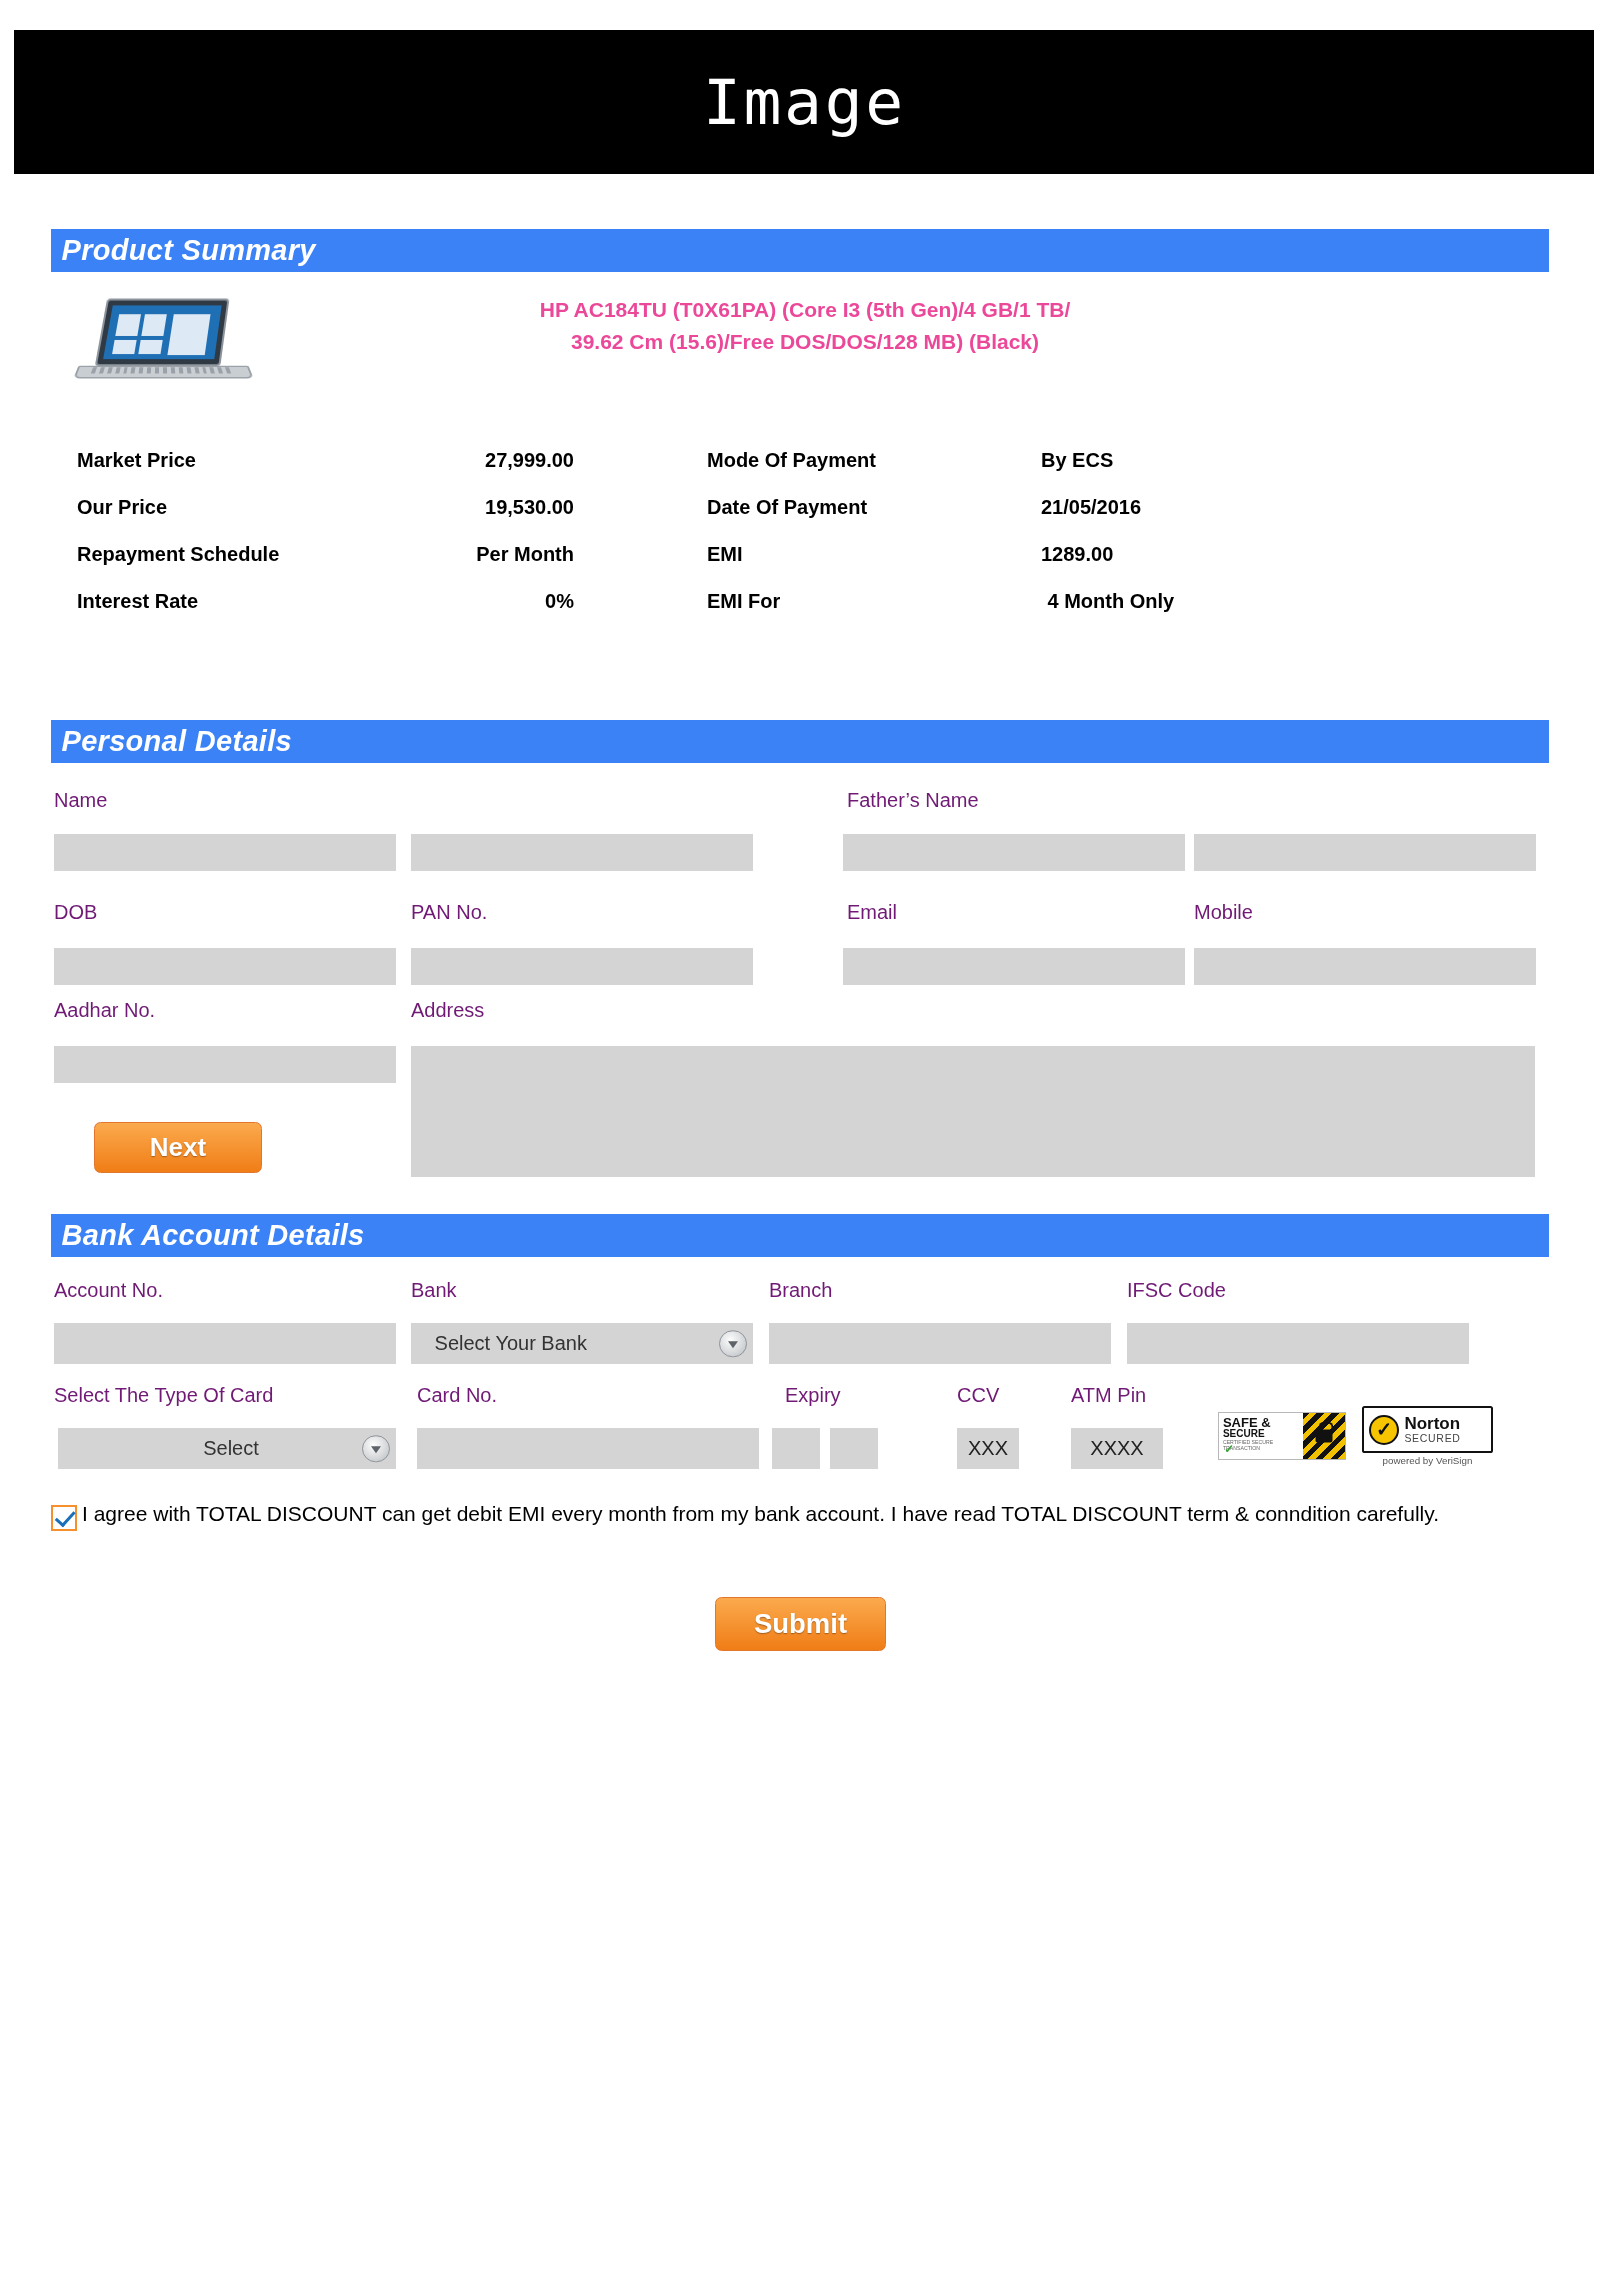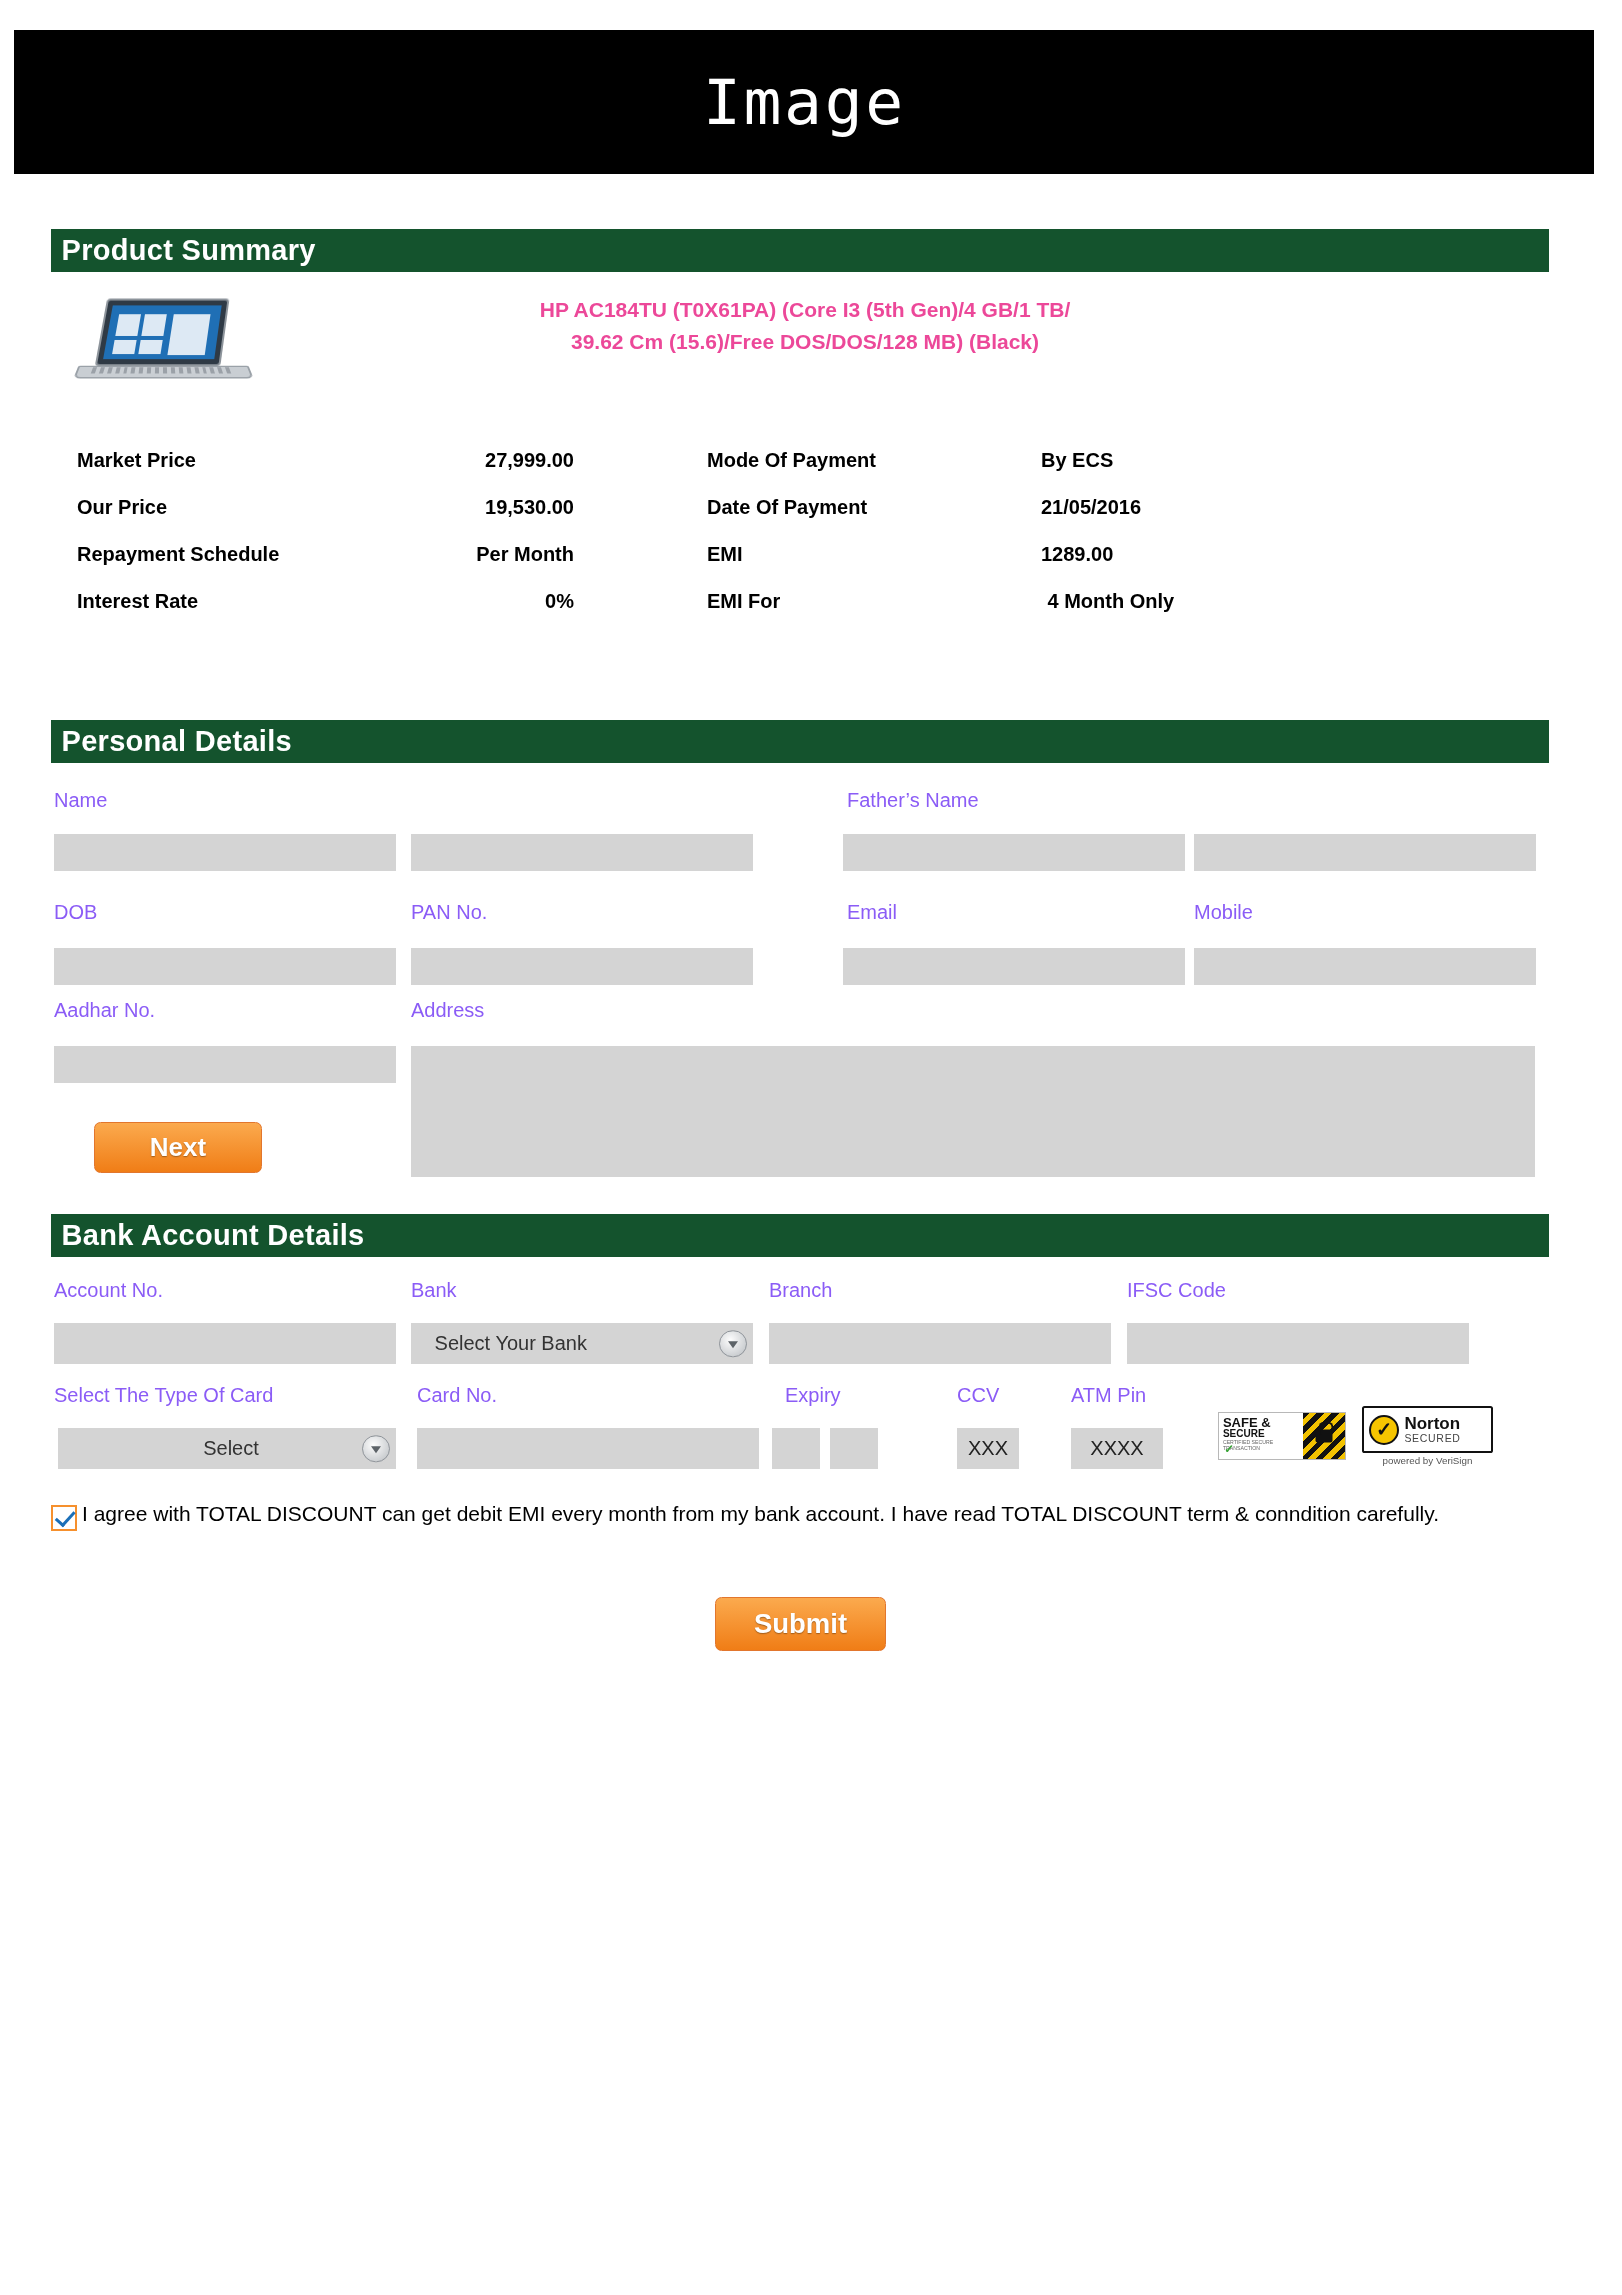--- a/index.html
+++ b/index.html
@@ -38,28 +38,29 @@
     font-family: "DejaVu Sans Mono", monospace;
     font-size: 63px;
     letter-spacing: 2.6px;
     color: #ffffff;
   }
 
   
   .section-head {
     position: absolute;
     height: 43px;
-    background: #14532d;
+    background: #3b82f6;
     color: #ffffff;
     font-size: 29px;
     font-weight: bold;
     display: flex;
     align-items: center;
     padding-left: 10.5px;
     letter-spacing: 0.3px;
+    font-style: italic;
   }
 
   
   #product-head { left: 51px; top: 229px; width: 1498px; }
 
   .laptop {
     position: absolute;
     left: 72px;
     top: 294px;
     width: 183px;
@@ -143,21 +144,21 @@
   #specs-right { left: 699px; top: 437px; width: 537px; margin-left: 8px; }
   #specs-right .spec-label { width: 334px; }
   #specs-right .spec-value { width: 196px; text-align: left; }
 
   
   #personal-head { left: 51px; top: 720px; width: 1498px; }
 
   .field-label {
     position: absolute;
     font-size: 20px;
-    color: #8b5cf6;
+    color: #701a75;
   }
   .field-box {
     position: absolute;
     background: #d4d4d4;
     border: none;
     height: 37px;
   }
   .big-box {
     position: absolute;
     background: #d4d4d4;

